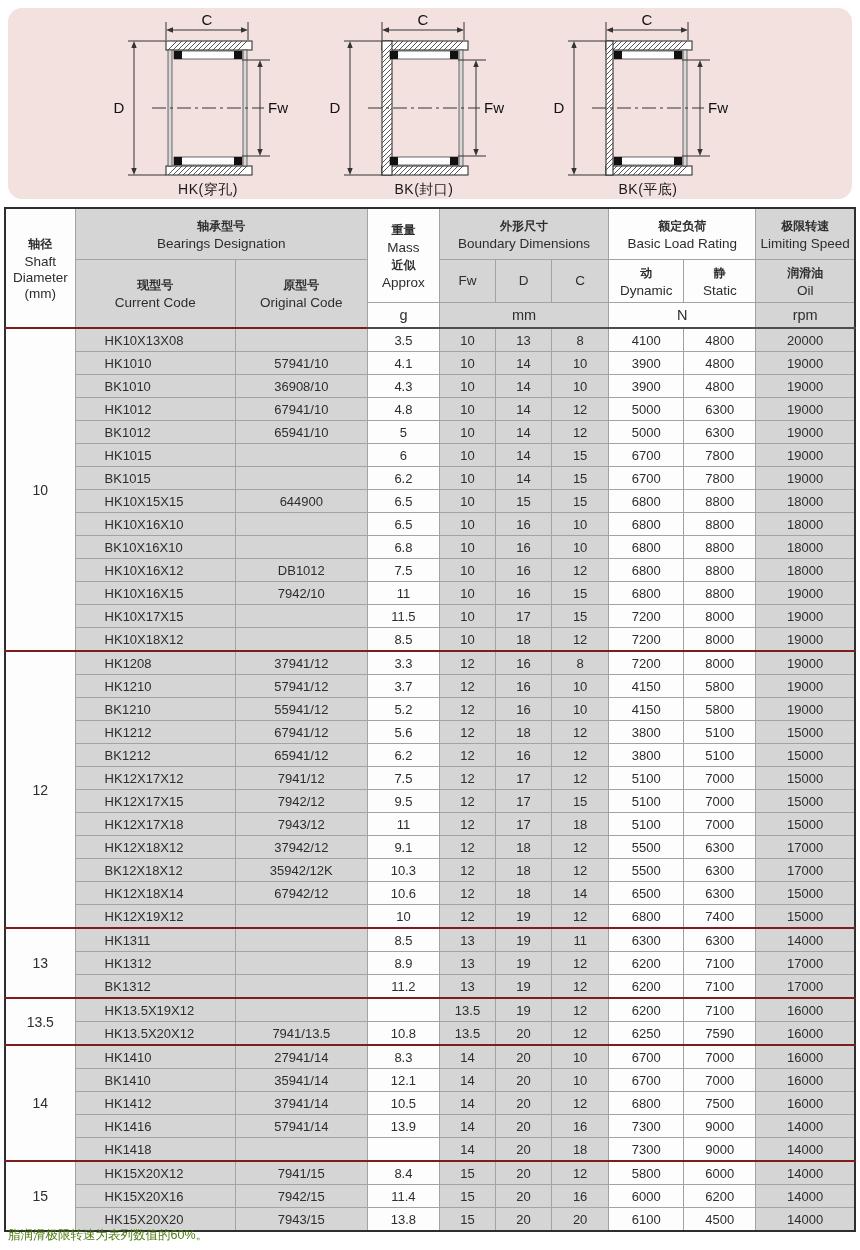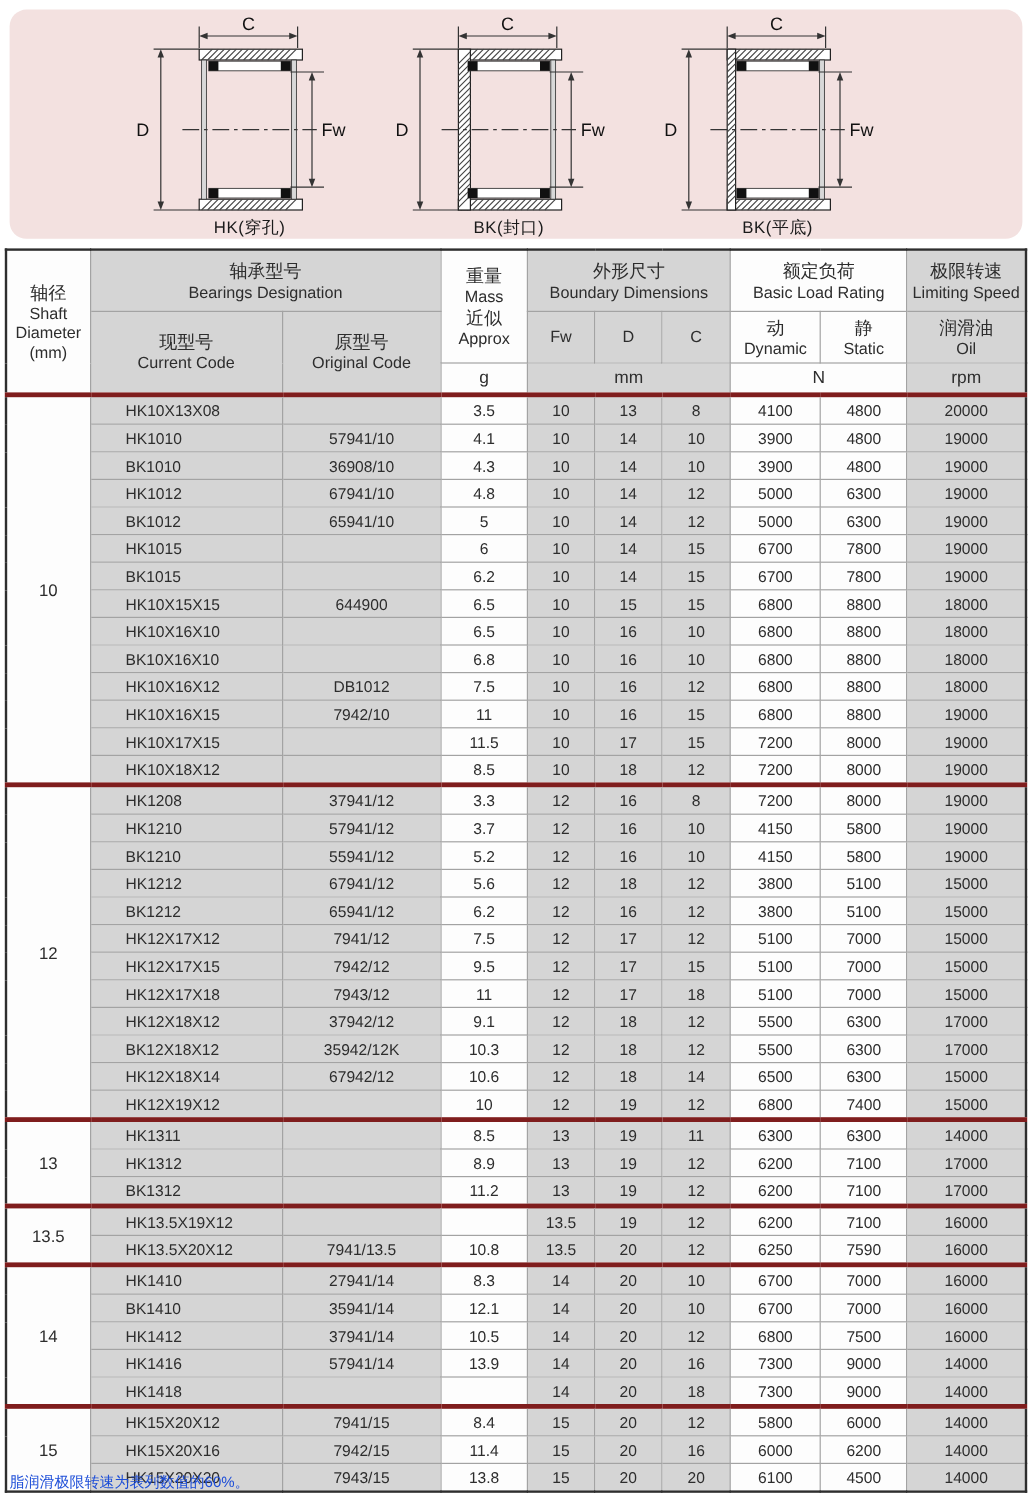--- a/index.html
+++ b/index.html
@@ -23,35 +23,35 @@
     border-collapse:collapse;table-layout:fixed;width:852px;
     font-size:13px;color:#2d2d2d;
   }
   table{border:2px solid #2e2e2e;}
   th,td{
     border:1px solid #a3a3a3;text-align:center;vertical-align:middle;
     padding:0;font-weight:normal;overflow:hidden;white-space:nowrap;
   }
   .gray{background:#d5d5d5;}
   .white{background:#fdfdfd;}
-  thead .zh{display:block;font-size:15px;line-height:19px;}
+  thead .zh{display:block;font-size:12px;line-height:19px;font-weight:bold;}
   thead .en{display:block;font-size:13.5px;line-height:16px;}
   tr.h1 th{height:50px;}
   tr.h2 th{height:42px;}
   tr.h3 td{height:24px;font-size:14.5px;}
   thead tr.h3 td{border-bottom:2px solid #4d4d4d;}
   tbody td{height:22px;}
   tbody td.code{text-align:left;padding-left:29px;}
-  tr.group-start td{border-top:4px solid #7f1d1d;}
+  tr.group-start td{border-top:2px solid #7f1d1d;}
   td.shaft-cell{font-size:14px;background:#fdfdfd;}
   
   .footnote{
     position:absolute;left:8px;top:1227px;width:846px;
     display:flex;justify-content:space-between;align-items:flex-start;
-    font-size:12.5px;color:#1d4ed8;
+    font-size:12.5px;color:#4d7c0f;
   }
   svg text{font-family:"Liberation Sans","DejaVu Sans",sans-serif;}
 </style>
 </head>
 <body>
 
 <div class="panel">
   <div class="diagram" id="diag1">
     <svg class="diag" width="200" height="170" viewBox="0 0 200 170">
         <rect x="58" y="28" width="86" height="9" fill="#ffffff" stroke="#222" stroke-width="1"></rect>

